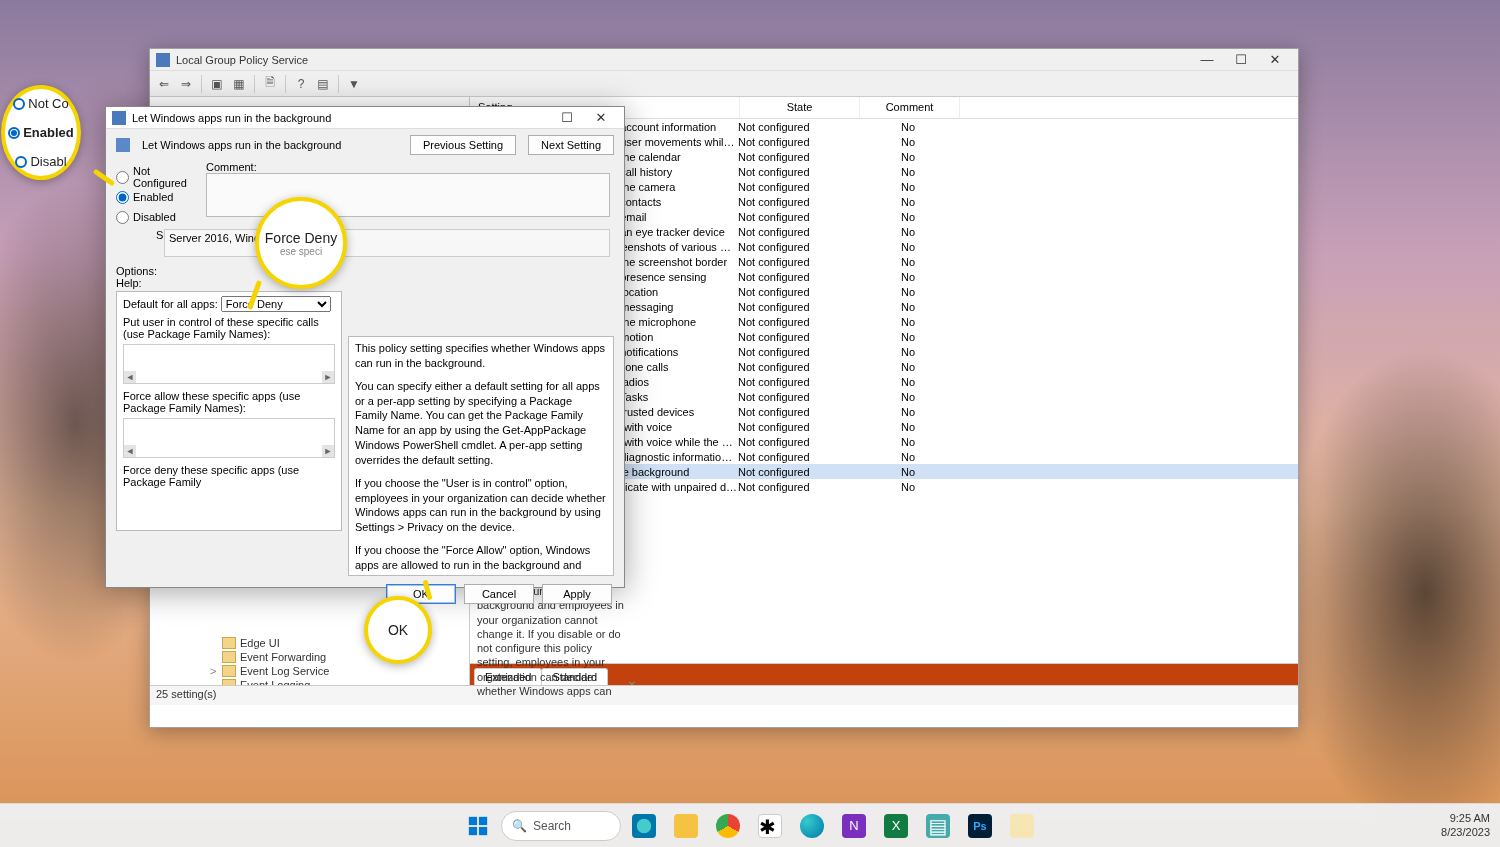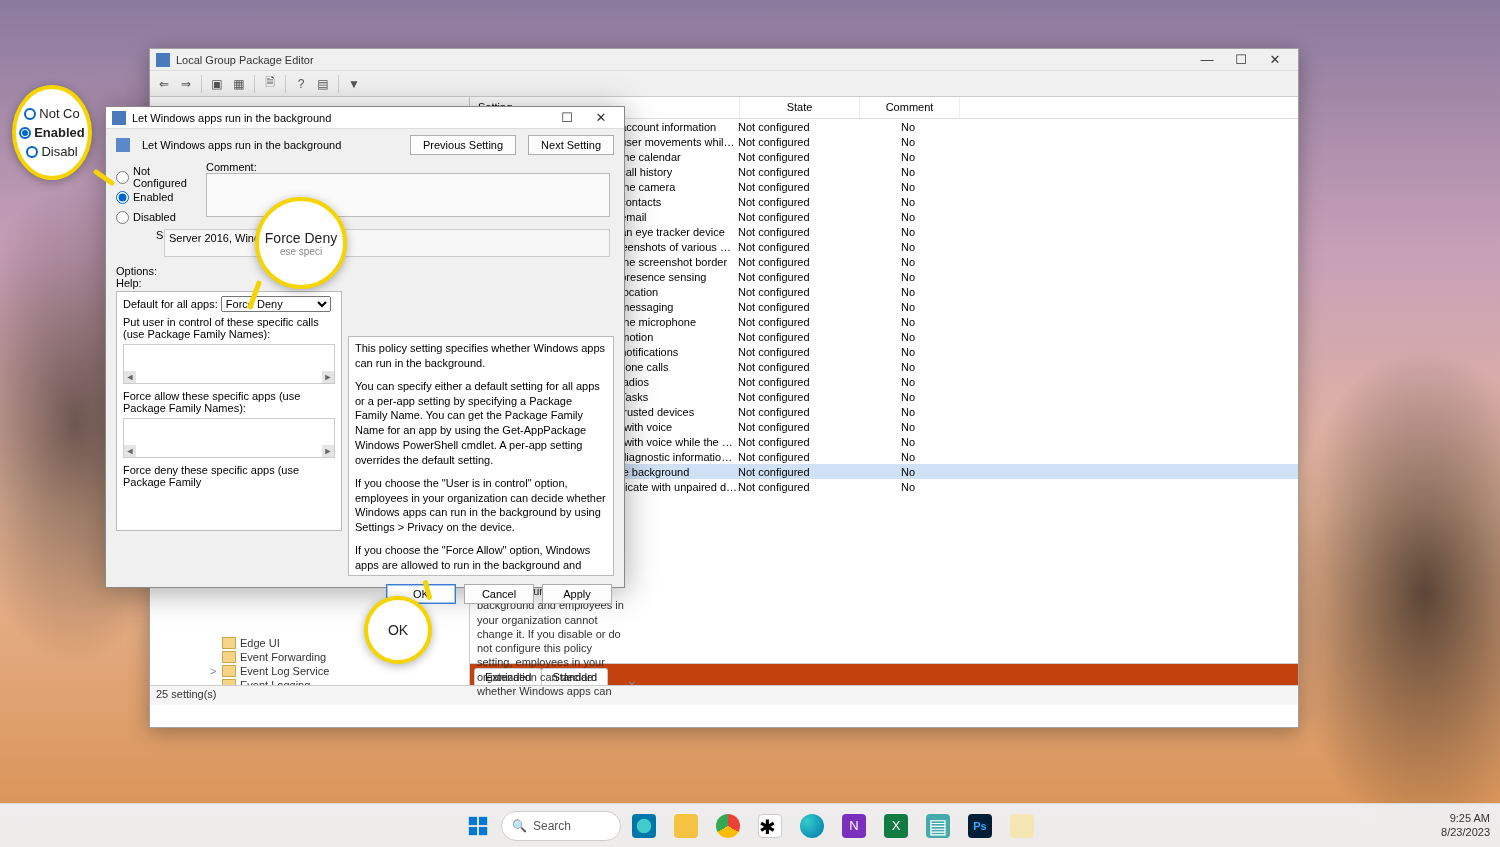--- a/index.html
+++ b/index.html
@@ -69,21 +69,21 @@
 .options-box .orow { margin-bottom: 4px; }
 .options-box select { font-size: 11px; width: 110px; }
 .options-box .listbox { border: 1px solid #ccc; height: 40px; margin-top: 2px; position: relative; }
 .options-box .listbox .sc-l, .options-box .listbox .sc-r { position: absolute; bottom: 0; width: 12px; height: 12px; background: #e4e4e4; font-size: 9px; text-align: center; line-height: 12px; color: #666;}
 .options-box .listbox .sc-l { left: 0; } .options-box .listbox .sc-r { right: 0; }
 .help-box { flex: 1; height: 240px; border: 1px solid #bbb; background: #fff; padding: 4px 6px; font-size: 11px; overflow: auto; line-height: 1.35; margin-top: 45px; }
 .help-box p { margin-bottom: 8px; }
 .dlg-buttons { display: flex; justify-content: flex-end; gap: 8px; padding: 0 12px 10px 0;}
 
 .callout { position: absolute; border: 4px solid #f5d400; background: #fff; border-radius: 50%; display: flex; align-items: center; justify-content: center; font-weight: 500; color: #222; box-shadow: 0 2px 10px rgba(0,0,0,0.3); }
-.callout-radio { left: 12px; top: 85px; width: 80px; height: 95px; flex-direction: column; font-size: 13px; gap: 4px; }
+.callout-radio { left: 1px; top: 85px; width: 80px; height: 95px; flex-direction: column; font-size: 13px; gap: 14px; }
 .callout-radio .cr-line { display: flex; align-items: center; gap: 3px; white-space: nowrap; }
 .callout-radio .rdot { width: 12px; height: 12px; border: 2px solid #0066cc; border-radius: 50%; display: inline-block; }
 .callout-radio .rdot.on::after { content:''; display:block; width:6px; height:6px; background:#0066cc; border-radius:50%; margin:1px auto;}
 .callout-force { left: 255px; top: 197px; width: 92px; height: 92px; font-size: 14px; }
 .callout-ok { left: 364px; top: 596px; width: 68px; height: 68px; font-size: 14px; }
 .callout-line { position: absolute; background: #f5d400; border-radius: 2px; }
 .cl1 { left: 92px; top: 175px; width: 24px; height: 5px; transform: rotate(35deg); }
 .cl2 { left: 252px; top: 280px; width: 5px; height: 30px; transform: rotate(20deg); }
 .cl3 { left: 425px; top: 580px; width: 5px; height: 20px; transform: rotate(-15deg); }
 
@@ -97,21 +97,21 @@
 .tray .clock { text-align: right; line-height: 1.2; }
 </style>
 </head>
 <body>
 
 <div class="palm-shadow"></div>
 
 <div class="gpedit-window">
   <div class="gpedit-title">
     <span class="title-icon"></span>
-    <span>Local Group Package Editor</span>
+    <span>Local Group Policy Service</span>
     <span class="spacer"></span>
     <span class="winbtn">—</span>
     <span class="winbtn">☐</span>
     <span class="winbtn">✕</span>
   </div>
   <div class="gpedit-toolbar">
     <span class="tbicon">⇐</span>
     <span class="tbicon">⇒</span>
     <span class="tbsep"></span>
     <span class="tbicon">▣</span>

